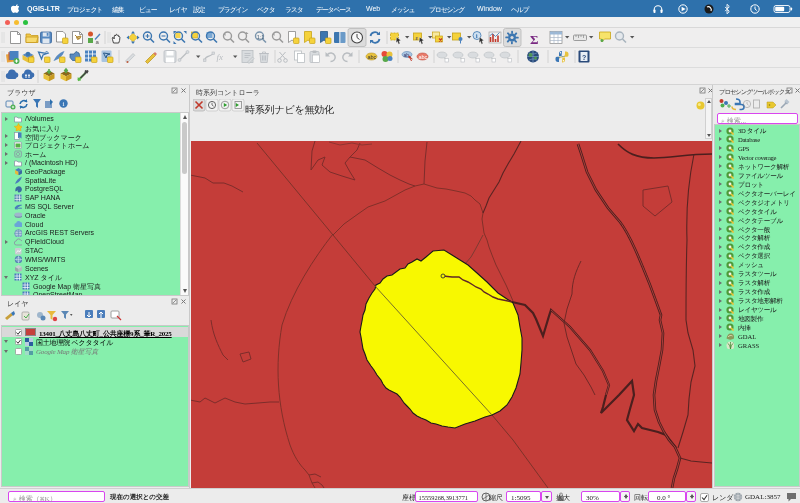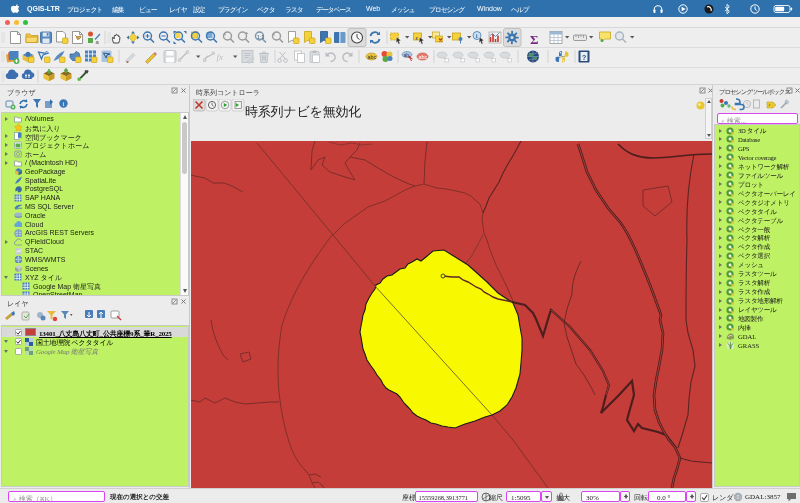--- a/index.html
+++ b/index.html
@@ -12,21 +12,21 @@
 #titlebar{position:absolute;left:0;top:17px;width:800px;height:11px;background:#f0f0f0;border-bottom:1px solid #d8d8d8}
 .tl{position:absolute;top:19.5px;width:5.5px;height:5.5px;border-radius:50%}
 
 #toolbars{position:absolute;left:0;top:28px;width:800px;height:57px;background:#efeeee}
 .tbrow{position:absolute;left:0;width:800px}
 
 .panel{position:absolute;background:#ececec}
 .phead{position:absolute;left:0;top:0;width:100%;height:12px;font-size:7px;color:#3c3c3c}
 .phead .t{position:absolute;left:7px;top:2.5px}
 .pbtn{position:absolute;top:2px;width:7px;height:7px;color:#666;font-size:6px;line-height:7px;text-align:center}
-.tree{position:absolute;background:#bef264;border:1px solid #c9c9c9;overflow:hidden}
+.tree{position:absolute;background:#86efac;border:1px solid #c9c9c9;overflow:hidden}
 .trow{position:absolute;left:0;width:100%;height:9px;font-size:7px;color:#1a1a1a;white-space:nowrap}
 .trow .txt{position:absolute;top:1px}
 .exp{position:absolute;top:2.5px;width:0;height:0;border-top:2.2px solid transparent;border-bottom:2.2px solid transparent;border-left:3.5px solid #6e6e6e}
 .expd{position:absolute;top:3.5px;width:0;height:0;border-left:2.2px solid transparent;border-right:2.2px solid transparent;border-top:3.5px solid #6e6e6e}
 .ticon{position:absolute;top:0.5px;width:8px;height:8px}
 
 #statusbar{position:absolute;left:0;top:488px;width:800px;height:15px;background:#ececec;border-top:1px solid #d0d0d0;font-size:7px;color:#222}
 .sbox{position:absolute;background:#fff;border:1px solid #d946ef;border-radius:2px;font-size:7px;color:#222}
 .slab{position:absolute;top:4px;font-size:7px;color:#222}
 </style></head>
@@ -768,21 +768,21 @@
     <rect x="13" y="0" width="12" height="12" rx="2" fill="#f2f2f2" stroke="#c4c4c4" stroke-width="0.7"></rect>
     <circle cx="19" cy="6" r="3.6" fill="none" stroke="#555" stroke-width="0.9"></circle>
       <path d="M19 3.8 v2.2 l1.6 1.2" stroke="#555" stroke-width="0.8" fill="none"></path>
     <rect x="26" y="0" width="12" height="12" rx="2" fill="#f2f2f2" stroke="#c4c4c4" stroke-width="0.7"></rect>
     <circle cx="32" cy="6" r="3.8" fill="none" stroke="#888" stroke-width="0.8"></circle>
       <path d="M30.8 3.9 l3.4 2.1 -3.4 2.1z" fill="#2e9e2e"></path>
     <rect x="39" y="0" width="12" height="12" rx="2" fill="#f2f2f2" stroke="#c4c4c4" stroke-width="0.7"></rect>
     <rect x="42" y="2.5" width="6.5" height="7" fill="none" stroke="#888" stroke-width="0.8"></rect>
       <path d="M42.8 4 l3.2 2 -3.2 2z" fill="#2e9e2e"></path>
   </svg>
-  <div style="position:absolute;left:54px;top:17.5px;font-size:13px;color:#222;letter-spacing:-0.2px">時系列ナビを無効化</div>
+  <div style="position:absolute;left:54px;top:17.5px;font-size:10px;color:#222;letter-spacing:-0.2px">時系列ナビを無効化</div>
   <svg style="position:absolute;left:505px;top:16px" width="10" height="10">
       <circle cx="4.5" cy="4.5" r="4" fill="#e8c830"></circle>
       <circle cx="3.4" cy="3.4" r="1.5" fill="#f7e98c"></circle>
     </svg>
   <div style="position:absolute;left:514px;top:13px;width:7px;height:41px;background:#f4f4f4;border:1px solid #d0d0d0">
     <div style="position:absolute;left:1px;top:1px;width:0;height:0;border-left:2.2px solid transparent;border-right:2.2px solid transparent;border-bottom:3.5px solid #555"></div>
     <div style="position:absolute;left:1px;bottom:1px;width:0;height:0;border-left:2.2px solid transparent;border-right:2.2px solid transparent;border-top:3.5px solid #555"></div>
   </div>
 </div>
 

